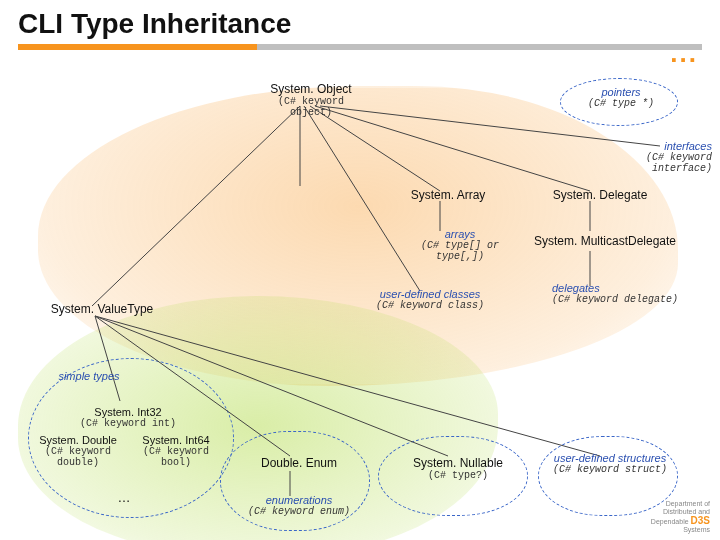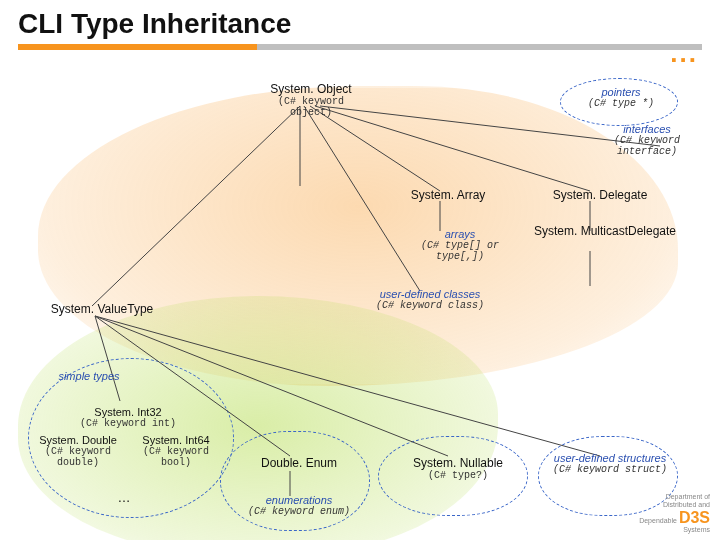--- a/index.html
+++ b/index.html
@@ -22,21 +22,21 @@
   .ptr-grp { border: 1.5px dashed #3a66c8; border-radius: 50%; position: absolute; width: 118px; height: 48px; left: 560px; top: 22px; }
 
   .node { position: absolute; font-size: 11px; text-align: center; color: #111; }
   .sub { font-family: "Courier New", monospace; font-size: 10px; color: #333; display: block; }
   .cat { font-style: italic; color: #2a4fb0; font-size: 11px; }
   .big { font-size: 12px; }
 
   svg.lines { position: absolute; left: 0; top: 0; width: 720px; height: 480px; pointer-events: none; }
 
   .footer { position: absolute; right: 10px; bottom: 6px; font-size: 7px; text-align: right; color: #888; line-height: 1.1; }
-  .footer .d3s { color: #f7941e; font-weight: bold; font-size: 16px; margin-top: 28px; }
+  .footer .d3s { color: #f7941e; font-weight: bold; font-size: 10px; margin-top: 28px; }
 </style>
 </head>
 <body>
 
 <div class="title">CLI Type Inheritance</div>
 <div class="dots">...</div>
 <div class="title-bar"></div>
 
 <div class="canvas">
 
@@ -71,52 +71,56 @@
   <div class="node big" style="left:256px; top:26px; width:110px">
     <span>System. Object</span>
     <span class="sub">(C# keyword object)</span>
   </div>
 
   <div class="node cat" style="left:576px; top:30px; width:90px">
     <span>pointers</span>
     <span class="sub">(C# type *)</span>
   </div>
 
-  <div class="node cat" style="left:582px; top:67px; width:130px; text-align:center">
+  <div class="node cat" style="left:582px; top:84px; width:130px; text-align:right">
     <span>interfaces</span>
     <span class="sub">(C# keyword interface)</span>
   </div>
 
 
   <div class="node big" style="left:398px; top:132px; width:100px">
     <span>System. Array</span>
   </div>
 
   <div class="node big" style="left:540px; top:132px; width:120px">
     <span>System. Delegate</span>
   </div>
 
   <div class="node cat" style="left:400px; top:172px; width:120px">
     <span>arrays</span>
     <span class="sub">(C# type[] or type[,])</span>
   </div>
 
-  <div class="node big" style="left:520px; top:168px; width:170px">
+  <div class="node big" style="left:520px; top:178px; width:170px">
     <span>System. MulticastDelegate</span>
   </div>
 
   <div class="node big" style="left:42px; top:246px; width:120px">
     <span>System. ValueType</span>
   </div>
 
   <div class="node cat" style="left:350px; top:232px; width:160px">
     <span>user-defined classes</span>
     <span class="sub">(C# keyword class)</span>
   </div>
 
+  <div class="node cat" style="left:552px; top:226px; width:150px; text-align:left">
+    <span>delegates</span>
+    <span class="sub">(C# keyword delegate)</span>
+  </div>
 
   <div class="node cat" style="left:44px; top:314px; width:90px">
     <span>simple types</span>
   </div>
 
   <div class="node" style="left:78px; top:350px; width:100px">
     <span>System. Int32</span>
     <span class="sub">(C# keyword int)</span>
   </div>
 

